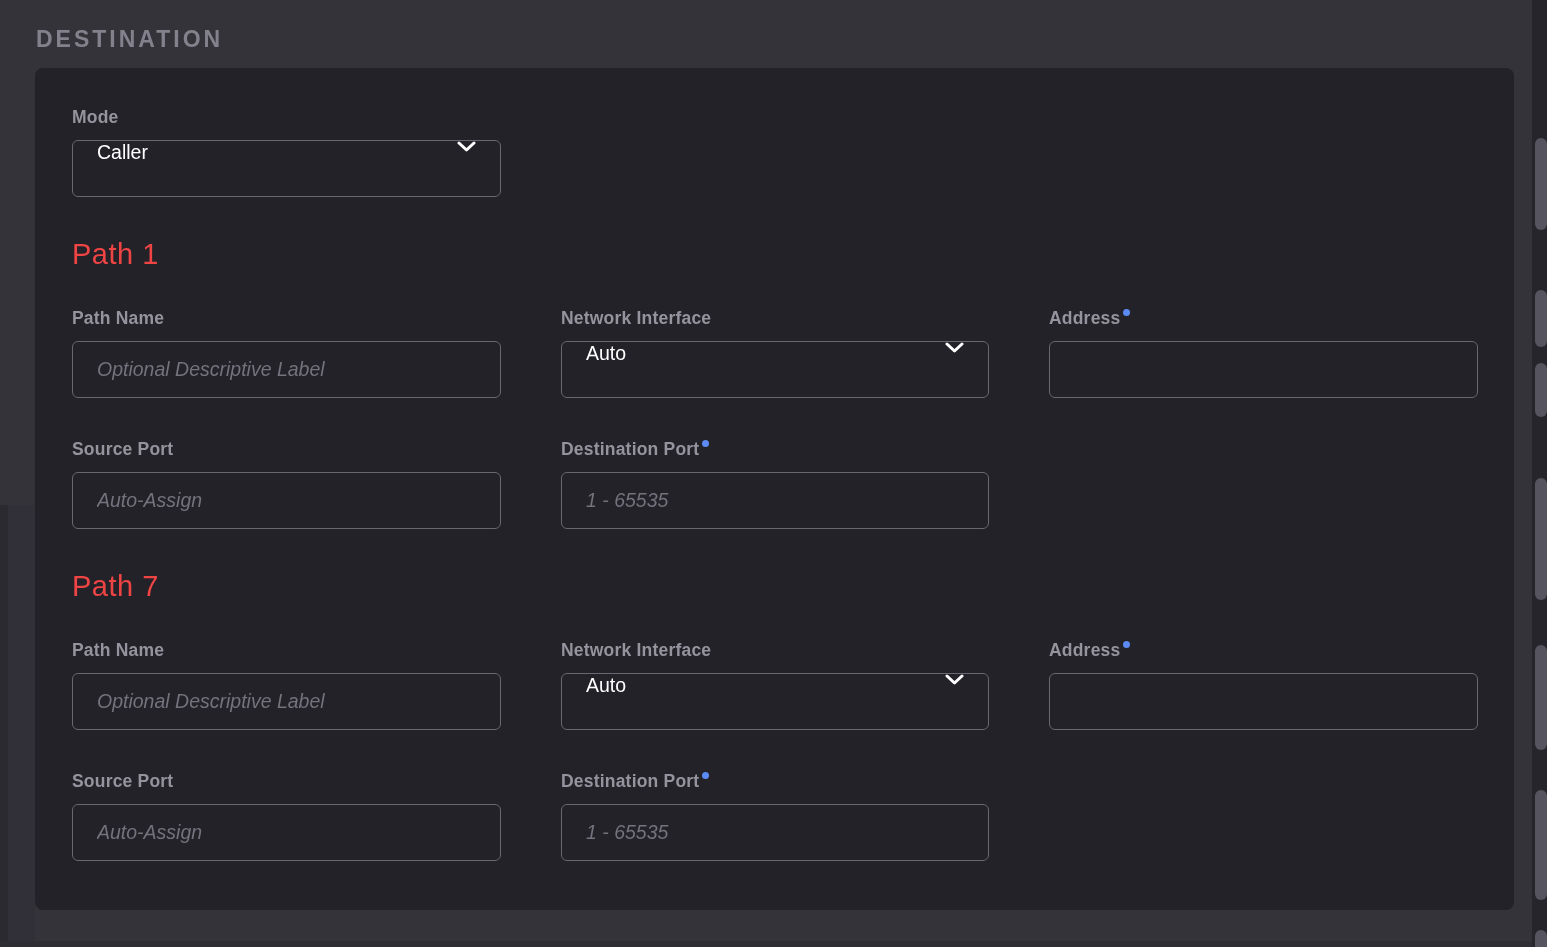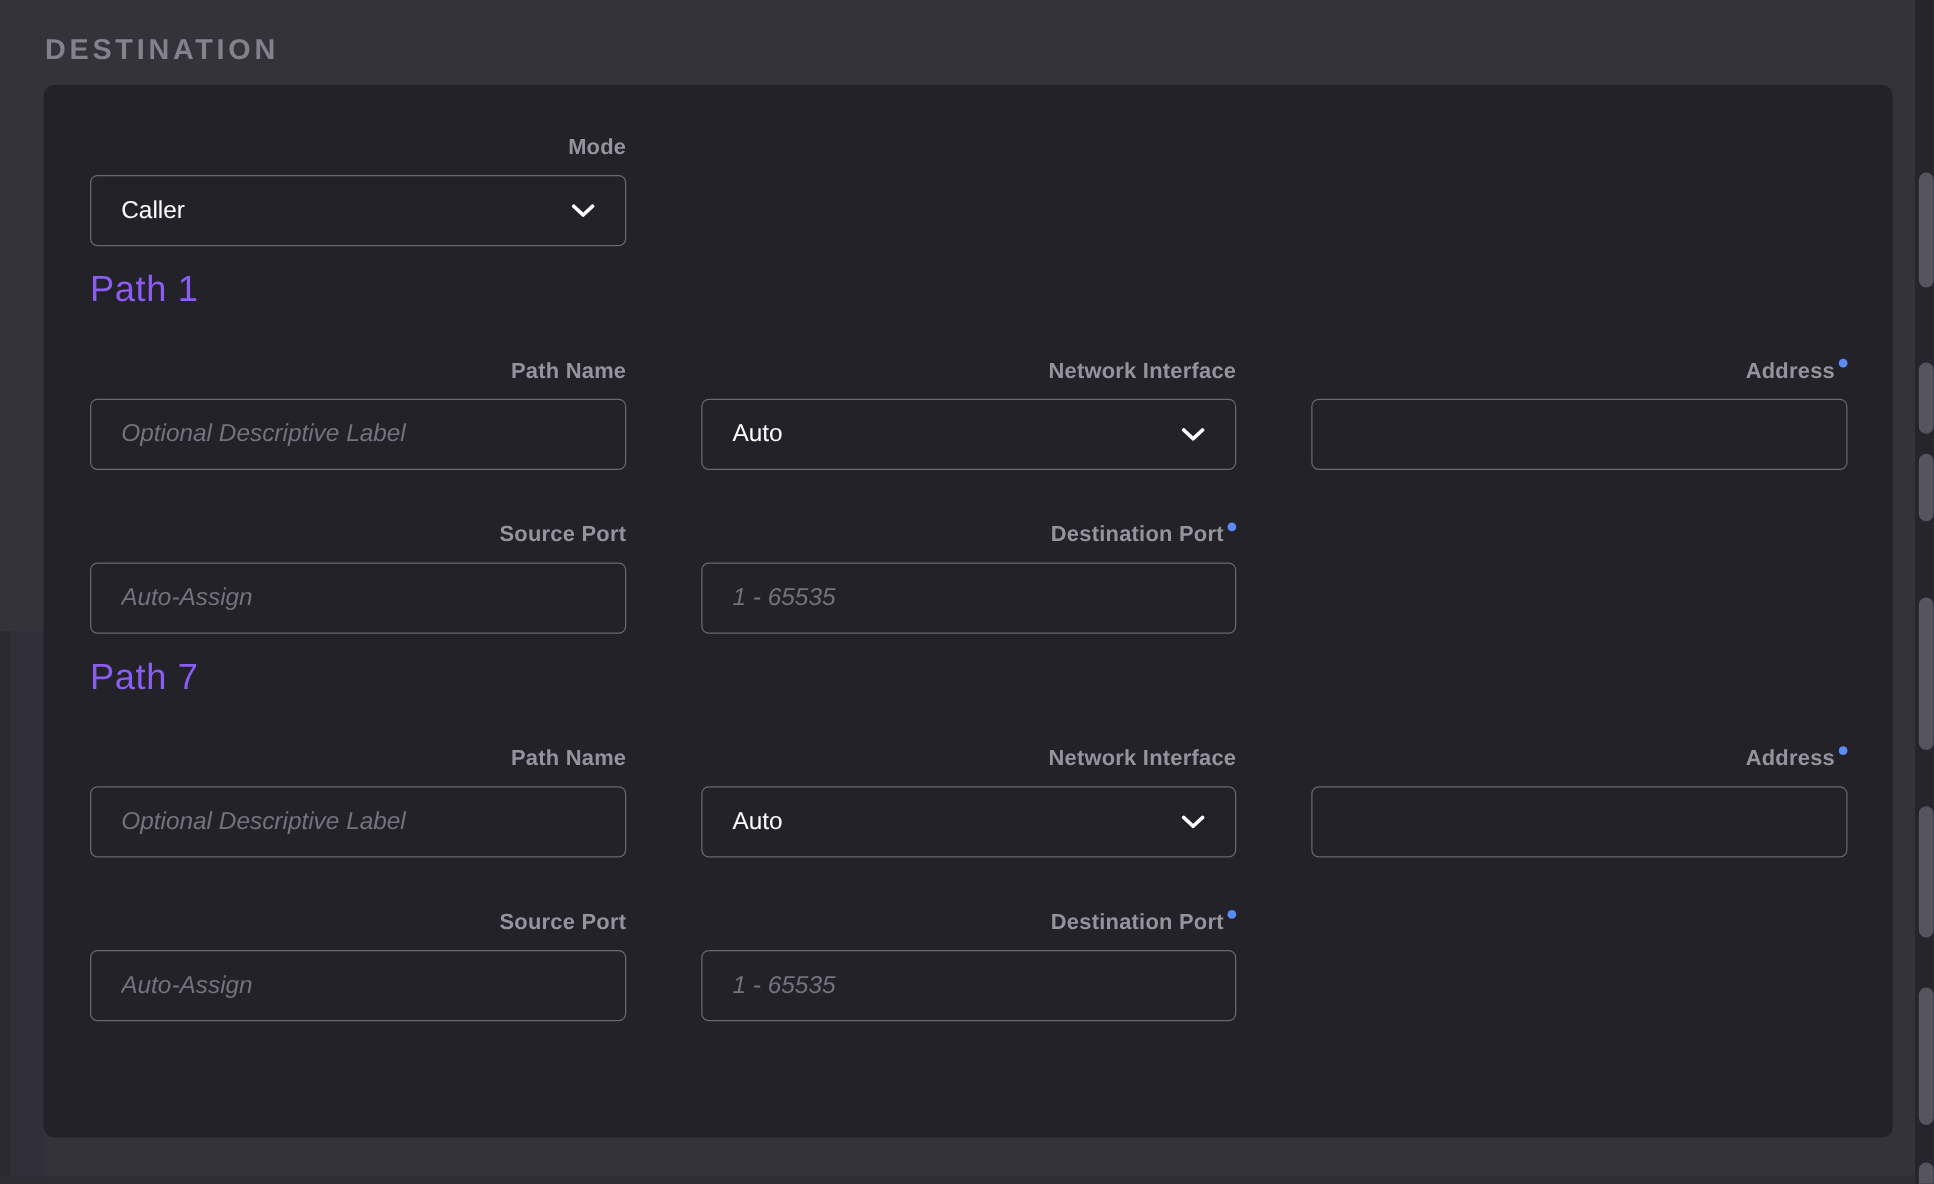--- a/index.html
+++ b/index.html
@@ -47,50 +47,50 @@
   .grid{
     display:grid;
     grid-template-columns:429px 428px 429px;
     column-gap:60px;
   }
 
   .field-label{
     height:20px;margin-bottom:13px;
     font-size:17.5px;font-weight:600;letter-spacing:.2px;
     color:#95949E;
-    display:flex;align-items:flex-start;justify-content:flex-end;
+    display:flex;align-items:flex-start;
   }
   .req-dot{
     width:7px;height:7px;border-radius:50%;
     background:var(--req-dot);
     display:inline-block;margin-left:3px;margin-top:1px;
   }
 
   .control{
     height:57px;width:100%;
     border:1px solid #686772;border-radius:6px;
     background:transparent;
     color:#FFFFFF;font-size:19.5px;
     font-family:"Liberation Sans","DejaVu Sans",sans-serif;
     padding:0 24px;
-    display:flex;align-items:center;justify-content:space-between;
+    display:flex;justify-content:space-between;
   }
   .control.select{cursor:pointer;}
   .select-value{color:#FFFFFF;}
   .chev{flex:0 0 auto;margin-left:12px;}
 
   input.control{display:block;outline:none;}
   input.control::placeholder{
     color:#73727D;font-style:italic;opacity:1;font-size:19.5px;
   }
 
   .path-heading{
-    margin-top:17px;margin-bottom:36px;
+    margin-top:39px;margin-bottom:36px;
     font-size:29px;font-weight:300;letter-spacing:.5px;
-    color:#8b5cf6;line-height:36px;
+    color:#ef4444;line-height:36px;
   }
   .row-gap{margin-top:41px;}
 </style>
 </head>
 <body>
 
 <div class="page">
 
   <div class="bg-left-lower"></div>
   <div class="bg-left-edge"></div>

